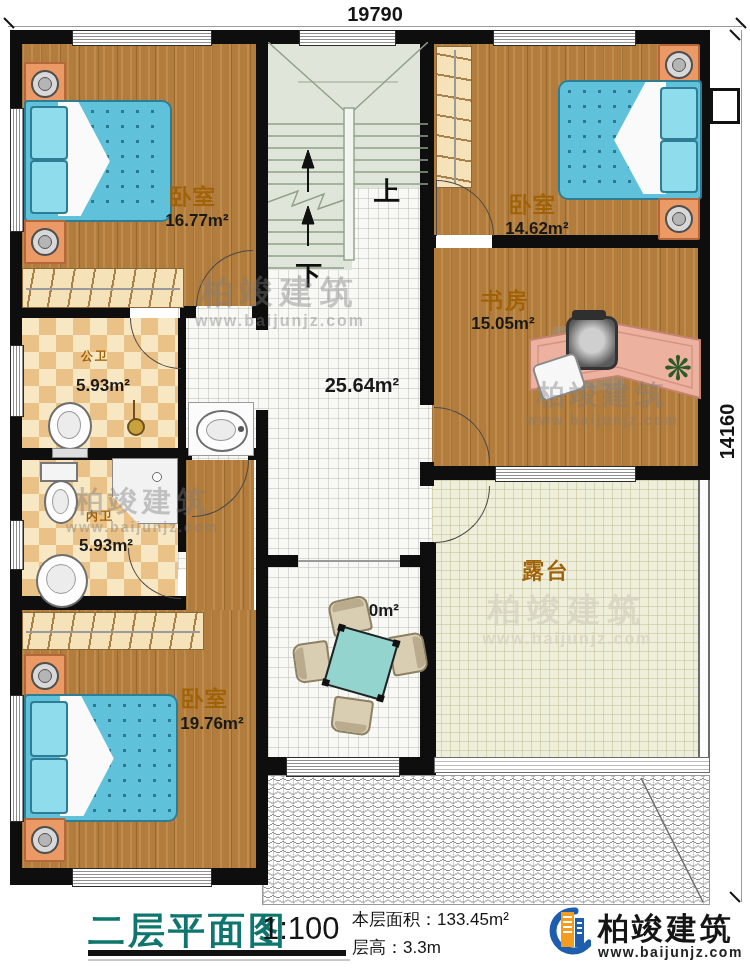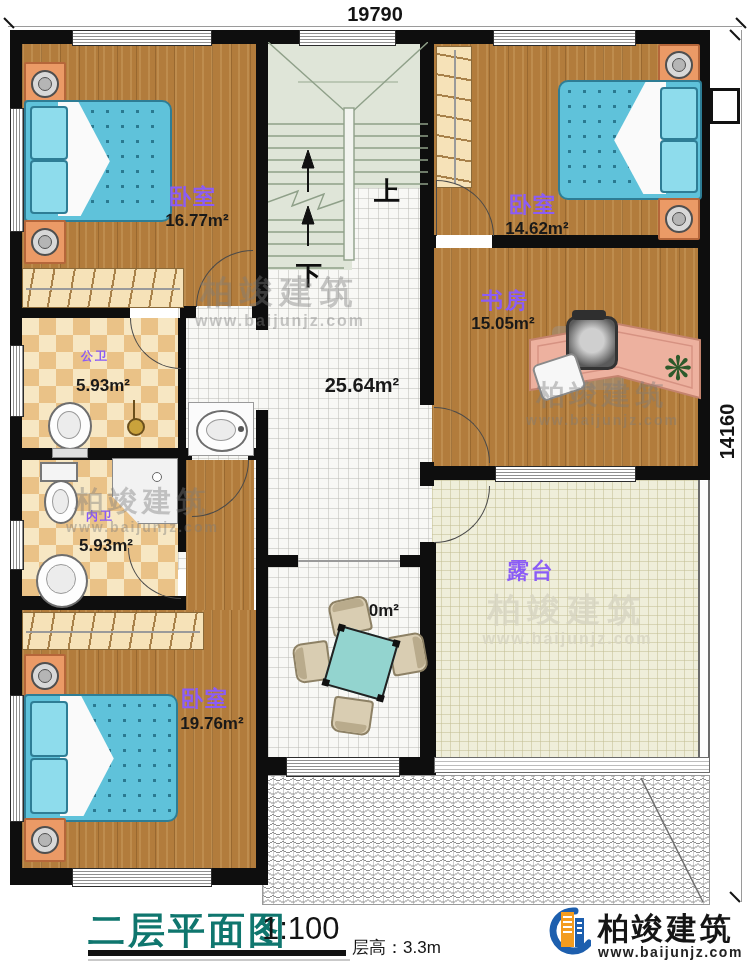--- a/index.html
+++ b/index.html
@@ -52,21 +52,21 @@
   .bed{position:absolute;background:#5fc2da;border:2px solid #2e7d95}
   .dots{position:absolute;background-image:radial-gradient(#2a7990 1.4px, transparent 1.9px);background-size:15px 15px}
   .pillow{position:absolute;background:#8edcec;border:2px solid #2e7d95;border-radius:4px}
   .sheet{position:absolute;background:#fafafa}
   .sheet-r{clip-path:polygon(0 0,38% 0,96% 52%,42% 100%,0 100%)}
   .sheet-l{clip-path:polygon(62% 0,100% 0,100% 100%,58% 100%,4% 52%)}
   .oval{position:absolute;background:#fdfdfd;border:2px solid #6e6e6e;border-radius:50%}
   .oval-i{position:absolute;background:#ececec;border:1px solid #9a9a9a;border-radius:50%}
   .chair-c{position:absolute;width:36px;height:32px;background:#d9cdb2;border:2px solid #8d8165;border-radius:9px 9px 4px 4px}
   .chair-c .back{position:absolute;left:2px;right:2px;top:0;height:9px;background:#b9ab8c;border-radius:8px 8px 2px 2px}
-  .rname{position:absolute;font-weight:bold;font-size:22px;line-height:1.15;color:#8b5cf6;text-align:center;letter-spacing:2px}
+  .rname{position:absolute;font-weight:bold;font-size:22px;line-height:1.15;color:#a16207;text-align:center;letter-spacing:2px}
   .rarea{position:absolute;font-weight:bold;font-size:17px;line-height:1.15;color:#191919;text-align:center}
   .sm{font-size:12px}
   .stair-lbl{position:absolute;font-weight:bold;font-size:26px;line-height:1;color:#0e0e0e}
   .wm{position:absolute;text-align:center;font-weight:bold;color:rgba(125,125,125,.42);pointer-events:none}
   .wm .wm-n{font-size:33px;letter-spacing:7px;line-height:1.1}
   .wm .wm-s{font-size:16px;letter-spacing:2px;line-height:1.2;margin-top:1px}
   .wm.light{color:rgba(214,211,192,.8)}
   .dimline{position:absolute;background:#9a9a9a}
   .tick{position:absolute;width:14px;height:2px;background:#141414;transform:rotate(45deg)}
   .dim-txt{position:absolute;font-weight:bold;font-size:20px;color:#141414;text-align:center}
@@ -297,21 +297,21 @@
   <div class="chair-c" style="left:292px;top:644px;transform:rotate(262deg)">
       <div class="back"></div>
     </div>
   <div class="abs" style="left:330px;top:632px;width:58px;height:58px;background:#93d4cf;border:2px solid #222;transform:rotate(16deg)">
     <div class="abs" style="left:-3px;top:-3px;width:7px;height:7px;background:#111"></div>
     <div class="abs" style="right:-3px;top:-3px;width:7px;height:7px;background:#111"></div>
     <div class="abs" style="left:-3px;bottom:-3px;width:7px;height:7px;background:#111"></div>
     <div class="abs" style="right:-3px;bottom:-3px;width:7px;height:7px;background:#111"></div>
   </div>
 
-  <div class="rname" style="left:471px;top:558px;width:120px">露台</div>
+  <div class="rname" style="left:486px;top:558px;width:120px">露台</div>
   <div class="arc" style="left:434px;top:486px;width:55px;height:56px;border-width:0 1.6px 1.6px 0;border-bottom-right-radius:100%"></div>
 
   <div class="rarea" style="left:300px;top:374px;width:124px;font-size:20px">25.64m²</div>
 
   <div class="wm" style="left:140px;top:274px;width:280px">
     <div class="wm-n">柏竣建筑</div>
     <div class="wm-s">www.baijunjz.com</div>
   </div>
   <div class="wm" style="left:495px;top:380px;width:215px">
     <div class="wm-n" style="font-size:28px;letter-spacing:5px">柏竣建筑</div>
@@ -323,20 +323,21 @@
   </div>
   <div class="wm light" style="left:425px;top:592px;width:285px">
     <div class="wm-n">柏竣建筑</div>
     <div class="wm-s">www.baijunjz.com</div>
   </div>
 
   <div class="tb-title" style="left:88px;top:906px">二层平面图</div>
   <div class="tb-scale" style="left:262px;top:911px">1:100</div>
   <div class="abs" style="left:88px;top:950px;width:258px;height:6px;background:#111"></div>
   <div class="abs" style="left:88px;top:959px;width:262px;height:2px;background:#c9c9c9"></div>
+  <div class="tb-sub" style="left:352px;top:908px">本层面积：133.45m²</div>
   <div class="tb-sub" style="left:352px;top:936px">层高：3.3m</div>
   <svg class="abs" style="left:545px;top:906px" width="46" height="54" viewBox="0 0 46 54">
     <path d="M30 5 A20 20 0 1 0 44 37" fill="none" stroke="#1d5fae" stroke-width="7" stroke-linecap="round"></path>
     <rect x="16" y="6" width="13" height="35" fill="#f39c1f"></rect>
     <rect x="30" y="12" width="9" height="29" fill="#1d5fae"></rect>
     <g fill="#fff">
       <rect x="18" y="10" width="9" height="2"></rect>
         <rect x="18" y="15" width="9" height="2"></rect>
       <rect x="18" y="20" width="9" height="2"></rect>
         <rect x="18" y="25" width="9" height="2"></rect>

